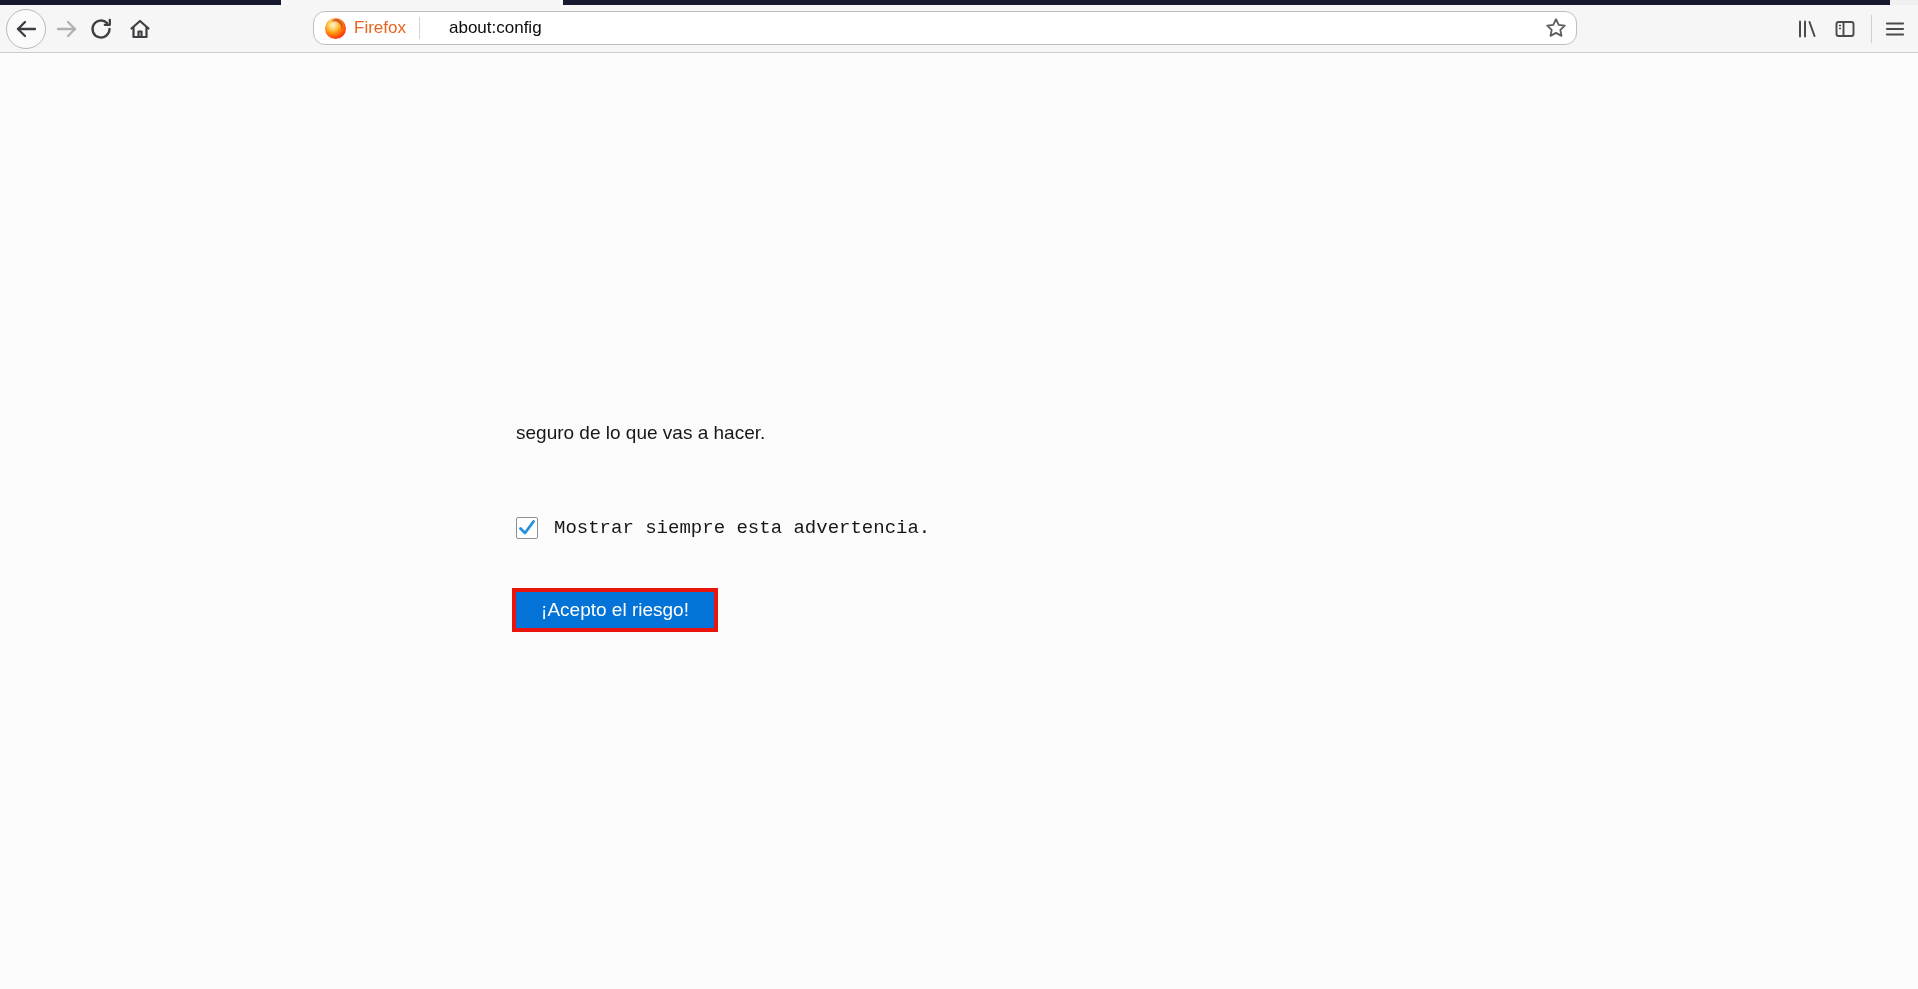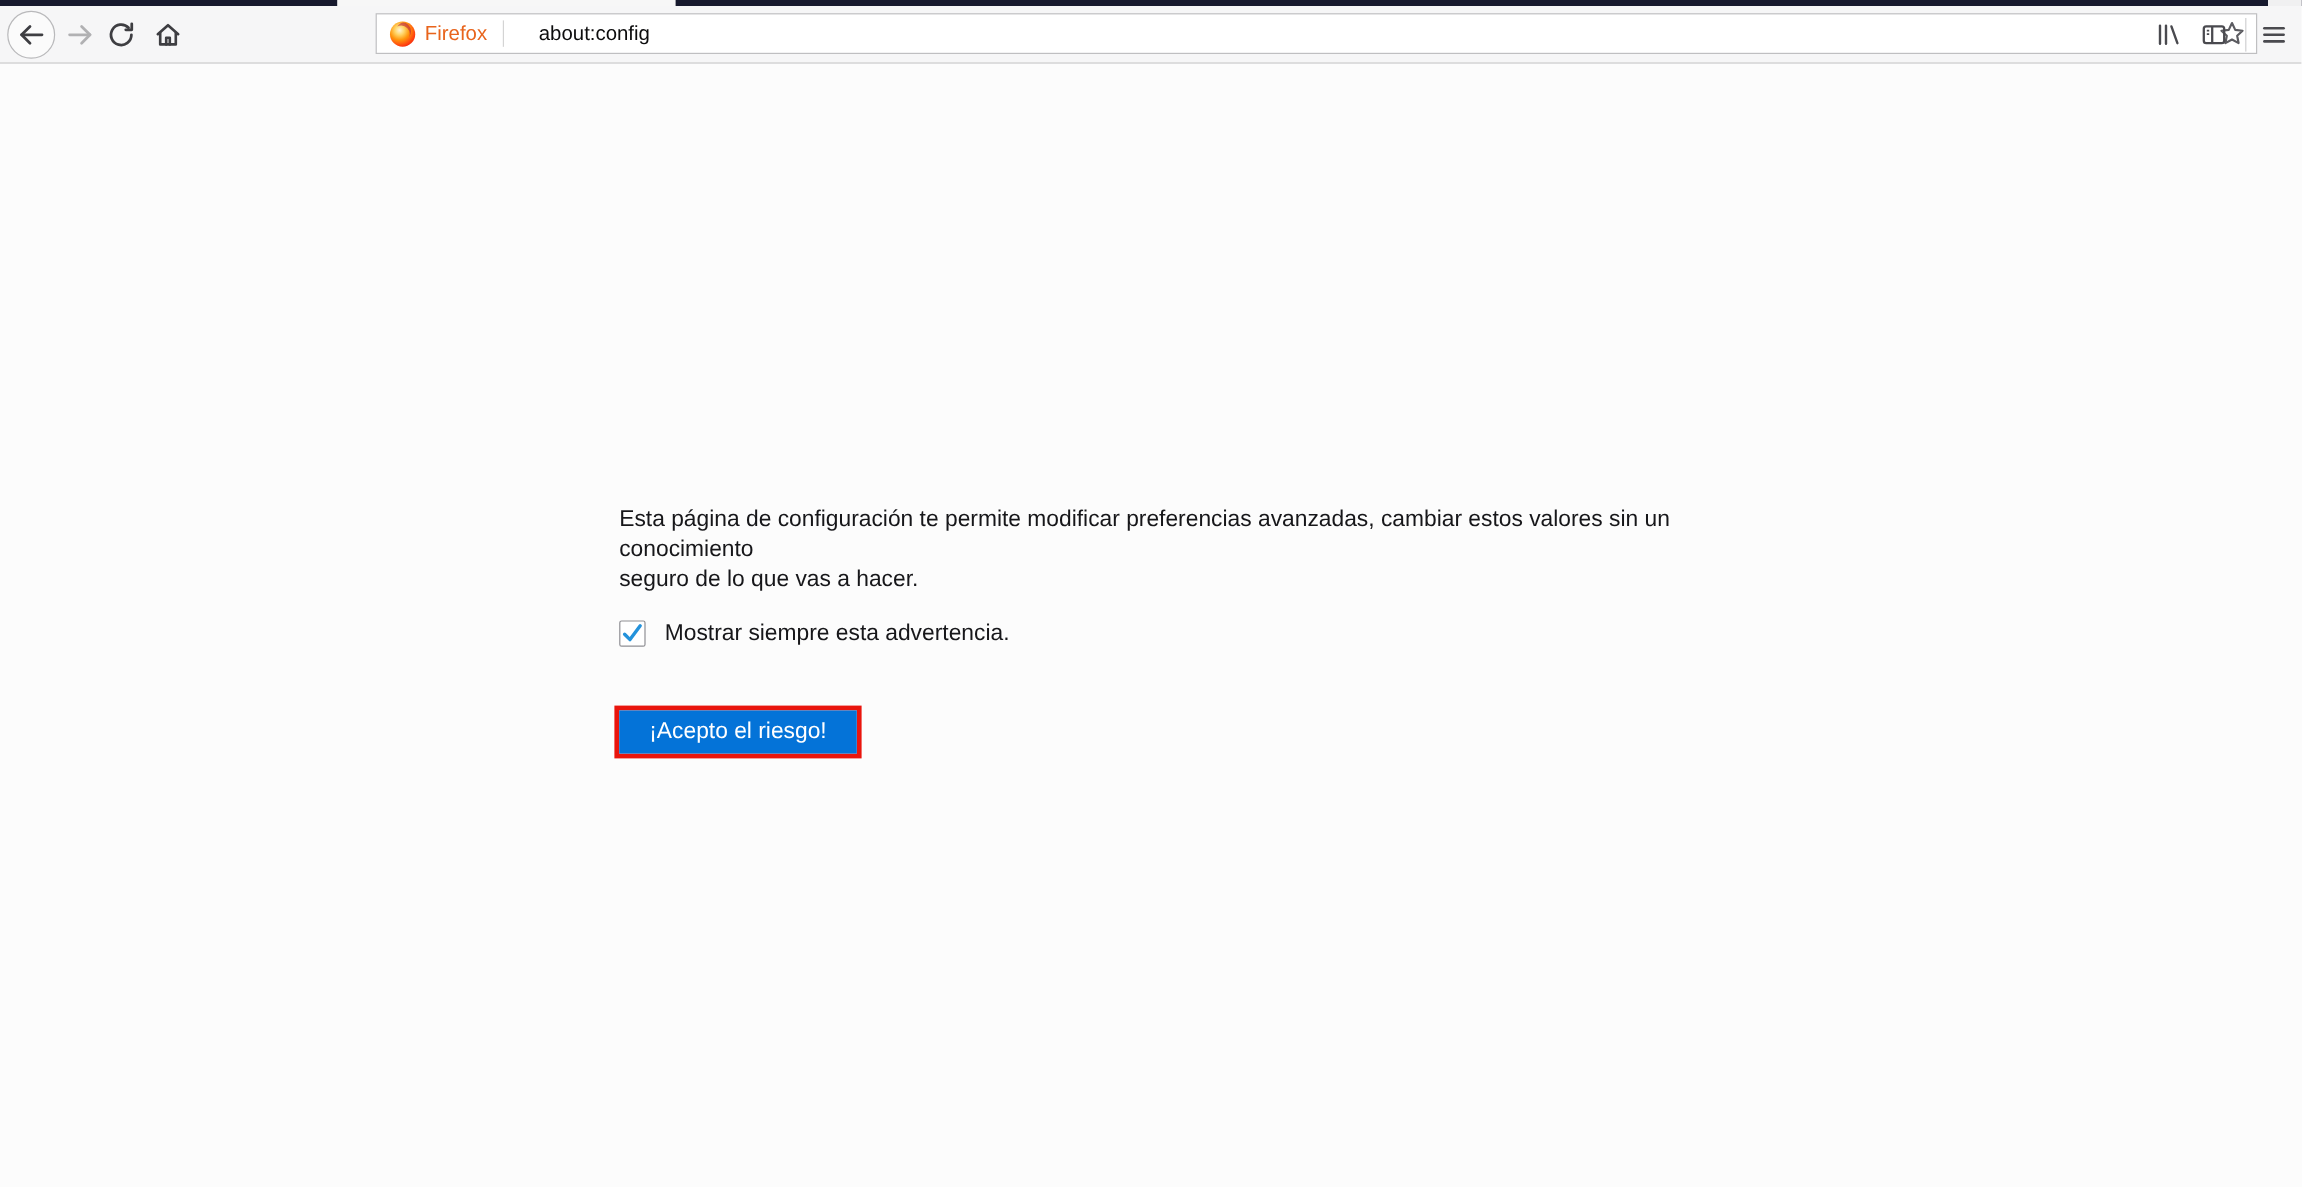--- a/index.html
+++ b/index.html
@@ -33,22 +33,22 @@
   .nav-btn { position:absolute; display:flex; align-items:center; justify-content:center; cursor:default; }
   .back-circle {
     left:6px; top:4px; width:40px; height:40px;
     border:1px solid #b9b9bb; border-radius:50%; background:#fbfbfb;
   }
   .fwd  { left:55px;  top:12px; width:24px; height:24px; }
   .rel  { left:89px;  top:12px; width:24px; height:24px; }
   .home { left:128px; top:12px; width:24px; height:24px; }
 
   .urlbar {
-    position:absolute; left:313px; top:6px; width:1568px; height:34px;
-    background:#ffffff; border:1px solid #bfbfc1; border-radius:0;
+    position:absolute; left:313px; top:6px; width:1264px; height:34px;
+    background:#ffffff; border:1px solid #bfbfc1; border-radius:12px;
     display:flex; align-items:center; padding:0 8px 0 10px;
   }
   .fx-badge { display:flex; align-items:center; gap:7px; }
   .fx-name {
     color: var(--firefox_orange, #e8641c);
     font-size:17px;
   }
   .url-sep { width:1px; height:22px; background:#d4d4d4; margin:0 13px; }
   .url-text { color:#0c0c0d; font-size:17px;margin-left:16px; }
   .url-spacer { flex:1 1 auto; }
@@ -78,21 +78,21 @@
   .checkbox-row {
     position:absolute; left:516px; top:463px;
     display:flex; align-items:center;
   }
   .checkbox-box {
     width:22px; height:22px; background:#ffffff;
     border:1px solid #8f8f94; border-radius:2px;
     display:flex; align-items:center; justify-content:center;
     margin-right:16px;
   }
-  .checkbox-label { font-size:19px; color:#17171a; }
+  .checkbox-label { font-size:19px; color:#17171a;font-family:Liberation Mono, monospace; }
 
   .accept-annotation {
     position:absolute; left:512px; top:534px;
     border:4px solid var(--annotation_red, #e9150d);
   }
   .accept-button {
     display:block; width:198px; height:36px;
     background: var(--accent_blue, #0473d8);
     color:#ffffff; font-size:19px; font-family:inherit;
     border:none; cursor:pointer;
@@ -209,21 +209,20 @@
             <path d="M4 17.5 H20"></path>
         </svg>
       </span>
     </div>
   </div>
 
   <div class="content">
 
 
     <div class="intro">
-      <div>Esta página de configuración te permite modificar preferencias avanzadas, cambiar estos valores sin un conocimiento</div>
       <div>seguro de lo que vas a hacer.</div>
     </div>
 
     <div class="checkbox-row">
       <div class="checkbox-box" role="checkbox" aria-checked="true">
         <span>
           <svg width="20" height="20" viewBox="0 0 20 20" fill="none" stroke="#2492db" stroke-width="2.8" stroke-linecap="round" stroke-linejoin="round">
             <path d="M3.5 10.5 L8 15 L16.5 3.5"></path>
           </svg>
         </span>

